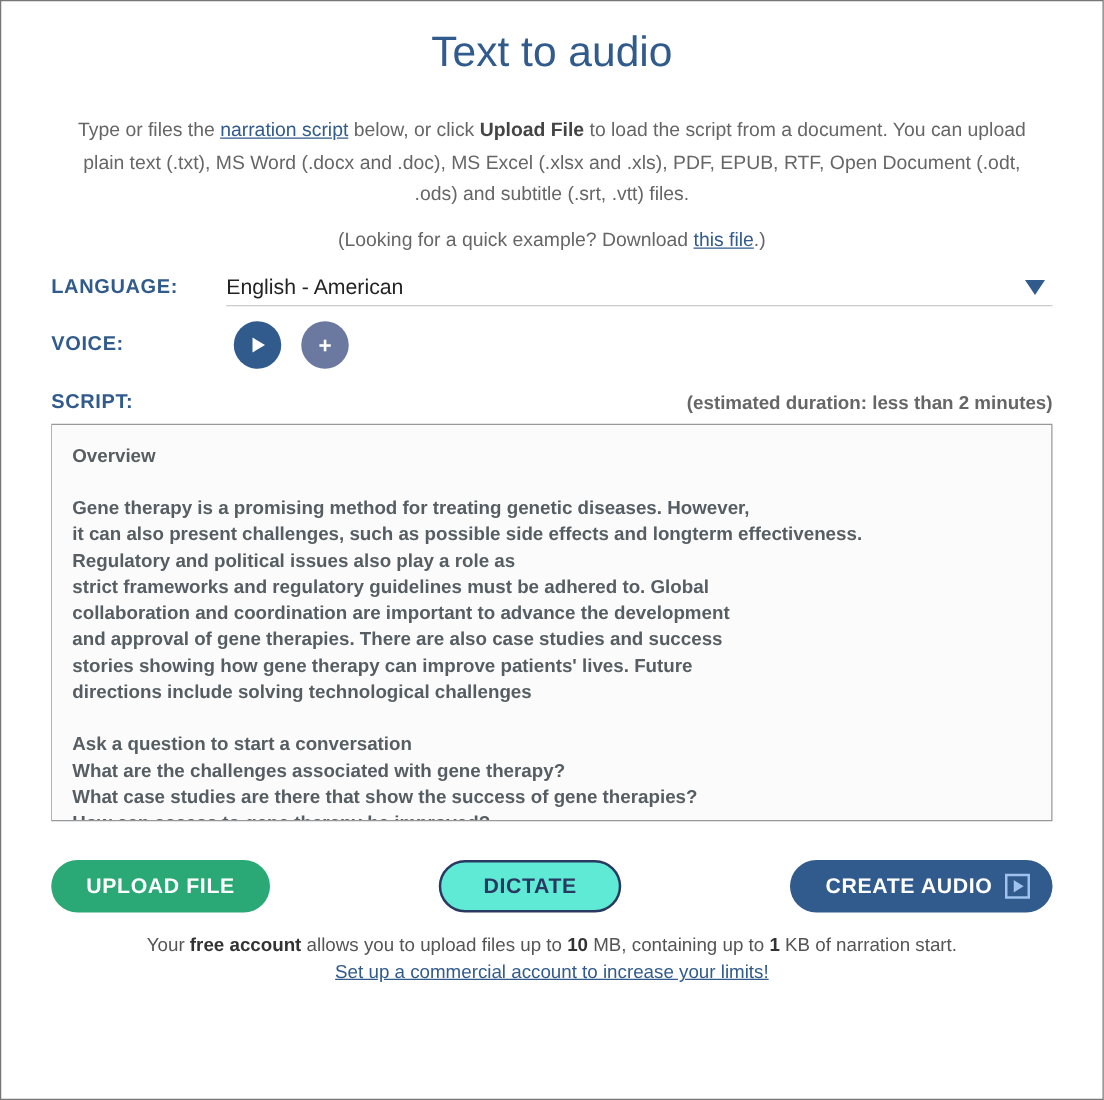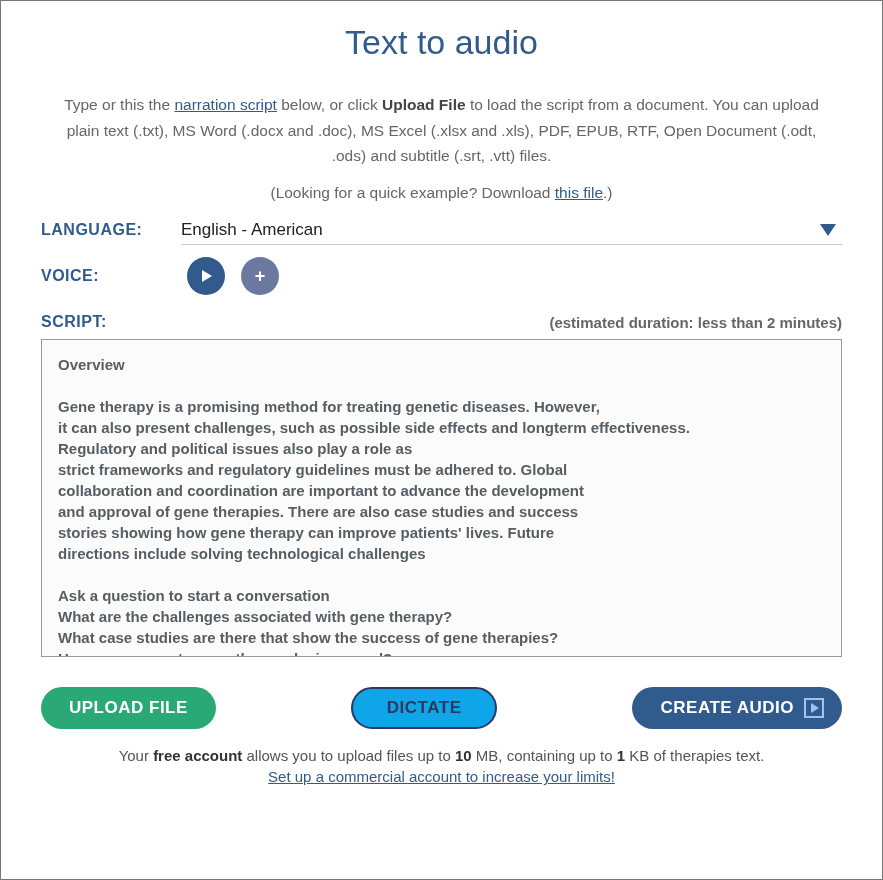--- a/index.html
+++ b/index.html
@@ -151,21 +151,21 @@
     display: inline-flex;
     align-items: center;
     gap: 10px;
     border: none;
   }
   .btn-upload {
     background: #2aa876;
     color: #fff;
   }
   .btn-dictate {
-    background: #0ea5e9;
+    background: #5eead4;
     color: #2a3962;
     border: 2px solid #2a3962;
     padding: 9px 34px;
   }
   .btn-create {
     background: #315b8c;
     color: #fff;
     padding-right: 18px;
     text-align: right;
   }
@@ -200,21 +200,21 @@
   }
 </style>
 </head>
 <body>
 
 
 
 <h1 class="title">Text to audio</h1>
 
 <p class="intro">
-  <span>Type or this the </span><span class="link">narration script</span><span> below, or click </span><span class="strong">Upload File</span><span> to load the script from a document. You can upload plain text (.txt), MS Word (.docx and .doc), MS Excel (.xlsx and .xls), PDF, EPUB, RTF, Open Document (.odt, .ods) and subtitle (.srt, .vtt) files.</span>
+  <span>Type or files the </span><span class="link">narration script</span><span> below, or click </span><span class="strong">Upload File</span><span> to load the script from a document. You can upload plain text (.txt), MS Word (.docx and .doc), MS Excel (.xlsx and .xls), PDF, EPUB, RTF, Open Document (.odt, .ods) and subtitle (.srt, .vtt) files.</span>
 </p>
 
 <p class="example-line">
   <span>(Looking for a quick example? Download </span><span class="link">this file</span><span>.)</span>
 </p>
 
 <div class="row">
   <div class="label">LANGUAGE:</div>
   <div class="select-wrap">
     <span class="select-value">English - American</span>
@@ -258,18 +258,18 @@
   <button class="btn btn-dictate">DICTATE</button>
   <button class="btn btn-create">
     <span>CREATE AUDIO</span>
     <span class="play-box">
         <span class="mini-play"></span>
       </span>
   </button>
 </div>
 
 <div class="footer">
-  <span>Your </span><span class="strong">free account</span><span> allows you to upload files up to </span><span class="strong">10</span><span> MB, containing up to </span><span class="strong">1</span><span> KB of therapies text.</span>
+  <span>Your </span><span class="strong">free account</span><span> allows you to upload files up to </span><span class="strong">10</span><span> MB, containing up to </span><span class="strong">1</span><span> KB of narration start.</span>
   <span class="link">Set up a commercial account to increase your limits!</span>
 </div>
 
 
 
 
 </body></html>

